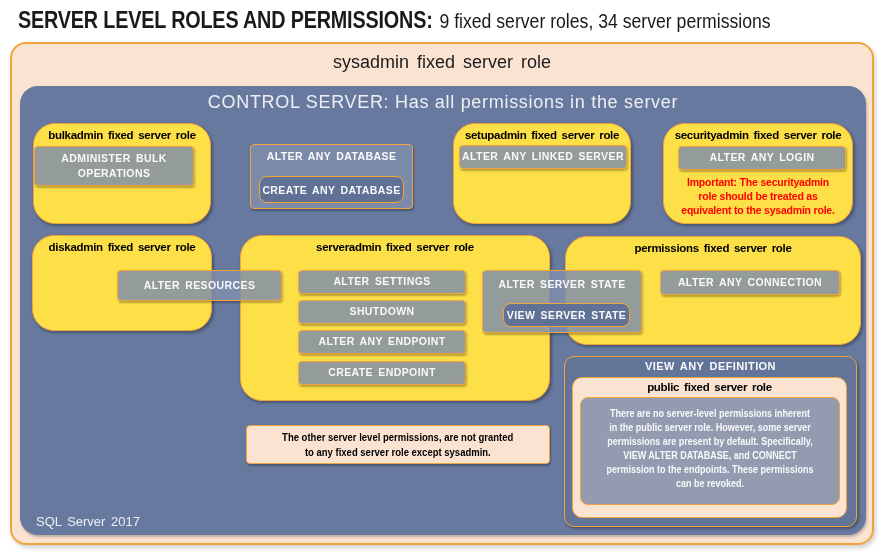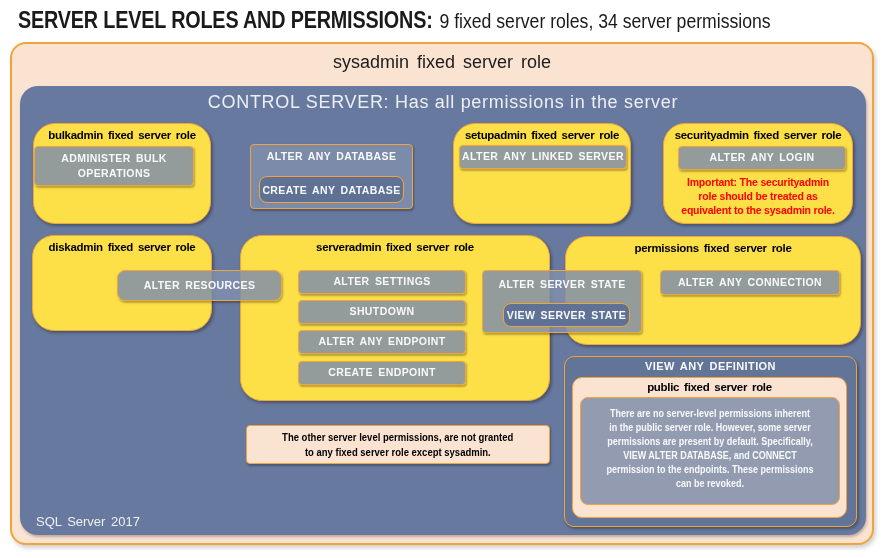--- a/index.html
+++ b/index.html
@@ -140,21 +140,21 @@
     <span>CREATE ENDPOINT</span>
   </div>
 
   <div class="rbox" style="left:565px;top:236px;width:296px;height:109px;">
     <div class="rlabel">permissions fixed server role</div>
   </div>
   <div class="perm" style="left:660px;top:270px;width:180px;height:25px;">
     <span>ALTER ANY CONNECTION</span>
   </div>
 
-  <div class="perm" style="left:117px;top:270px;width:165px;height:31px;border-radius:8px;">
+  <div class="perm" style="left:117px;top:270px;width:165px;height:31px;">
     <span>ALTER RESOURCES</span>
   </div>
   <div class="perm top-label" style="left:482px;top:270px;width:160px;height:63px;padding-top:6px;">
     <span>ALTER SERVER STATE</span>
   </div>
   <div class="perm-dark" style="left:503px;top:303px;width:127px;height:24px;justify-content:center;">
     <span>VIEW SERVER STATE</span>
   </div>
 
   <div class="note-box">

